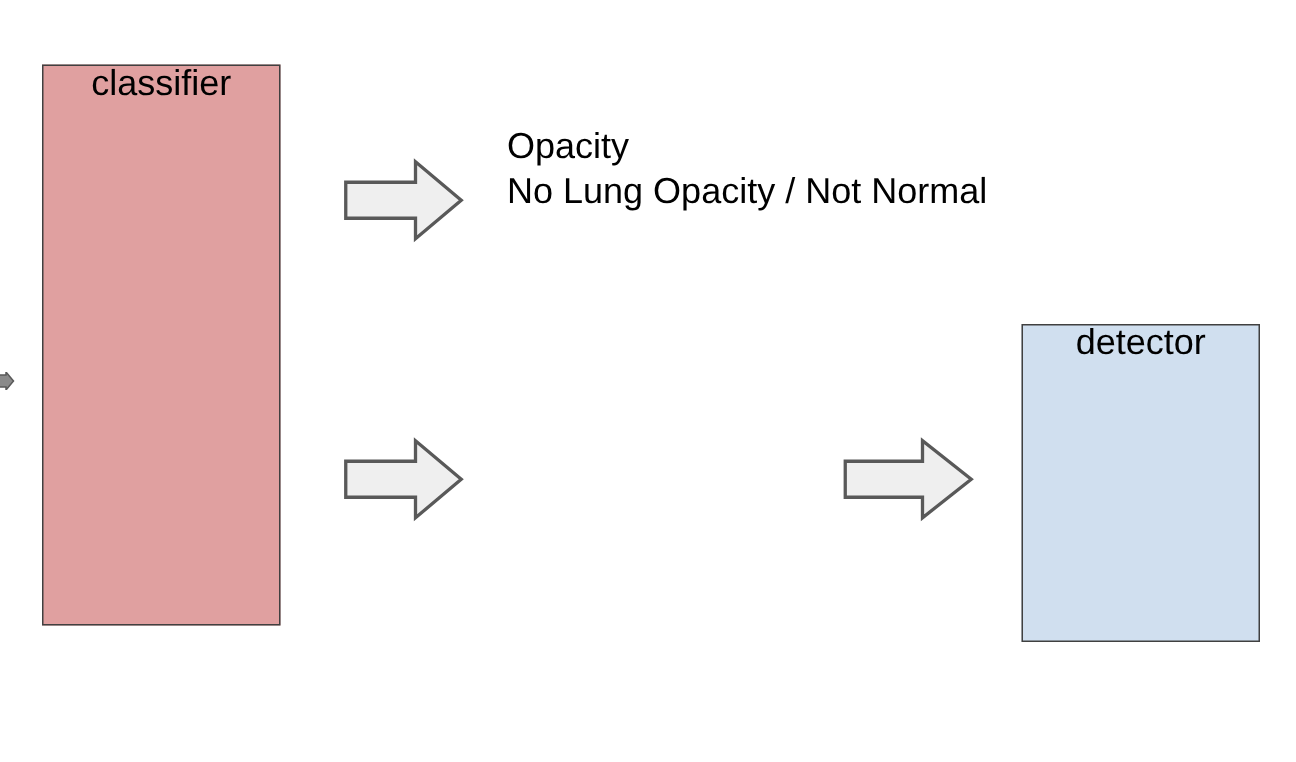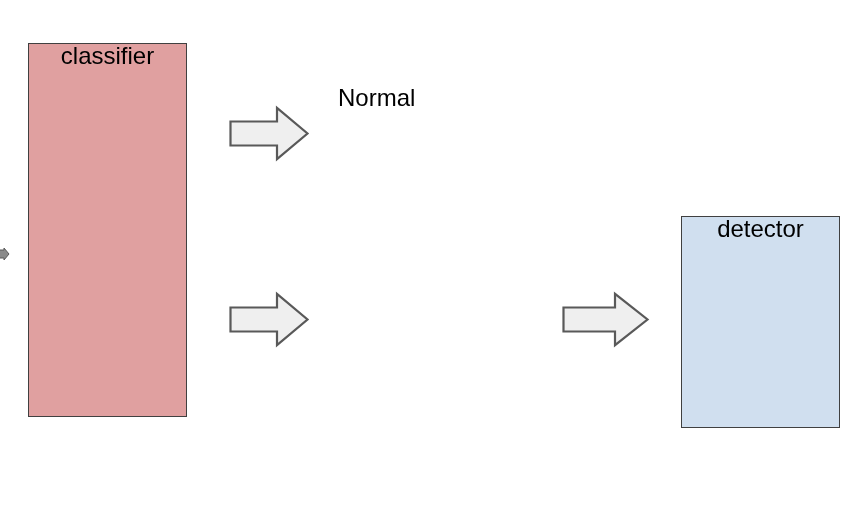--- a/index.html
+++ b/index.html
@@ -108,21 +108,22 @@
     <span class="box-label">classifier</span>
   </div>
 
   <div id="arrow-normal" class="block-arrow">
     <svg viewBox="0 0 80 55" preserveAspectRatio="none" xmlns="http://www.w3.org/2000/svg">
       <path class="arrow-shape" d="M 1.5 15.5 L 48 15.5 L 48 1.8 L 78.5 27.5 L 48 53.2 L 48 39.5 L 1.5 39.5 Z"></path>
     </svg>
   </div>
 
   <div id="label-normal-group" class="free-text">
-    <div>Normal</div>
+    <div>Opacity</div>
+    <div>No Lung Opacity / Not Normal</div>
   </div>
 
   <div id="arrow-opacity-1" class="block-arrow">
     <svg viewBox="0 0 80 55" preserveAspectRatio="none" xmlns="http://www.w3.org/2000/svg">
       <path class="arrow-shape" d="M 1.5 15.5 L 48 15.5 L 48 1.8 L 78.5 27.5 L 48 53.2 L 48 39.5 L 1.5 39.5 Z"></path>
     </svg>
   </div>
 
 
   <div id="arrow-opacity-2" class="block-arrow">

